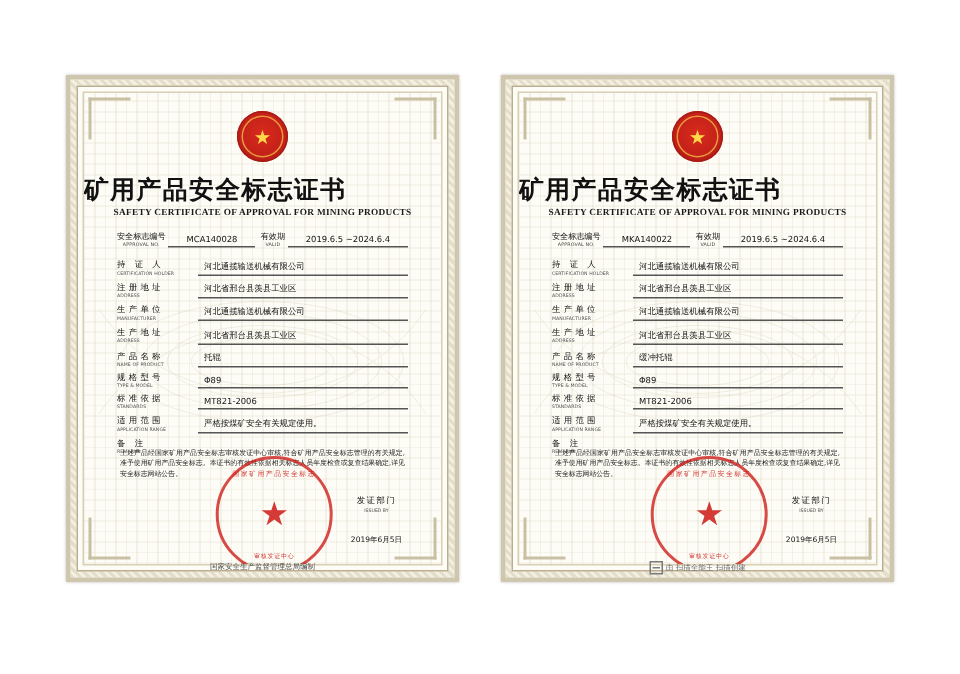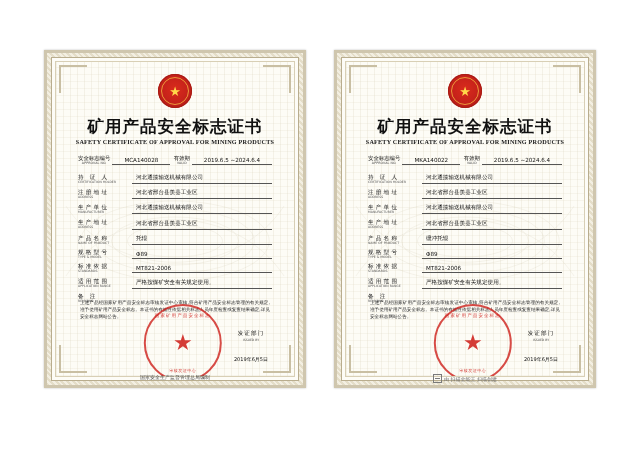--- a/index.html
+++ b/index.html
@@ -107,21 +107,20 @@
     inset: 3px;
     border: 1px solid rgba(255,217,74,0.65);
     border-radius: 50%;
   }
 
   
   .title-zh {
     position: absolute;
     top: 54px;
     left: 0; right: 0;
-    text-align: center;
     font-family: "DejaVu Sans", sans-serif;
     font-size: 16.5px;
     font-weight: bold;
     letter-spacing: 1px;
     color: #111111;
   }
   .title-en {
     position: absolute;
     top: 76px;
     left: 0; right: 0;

